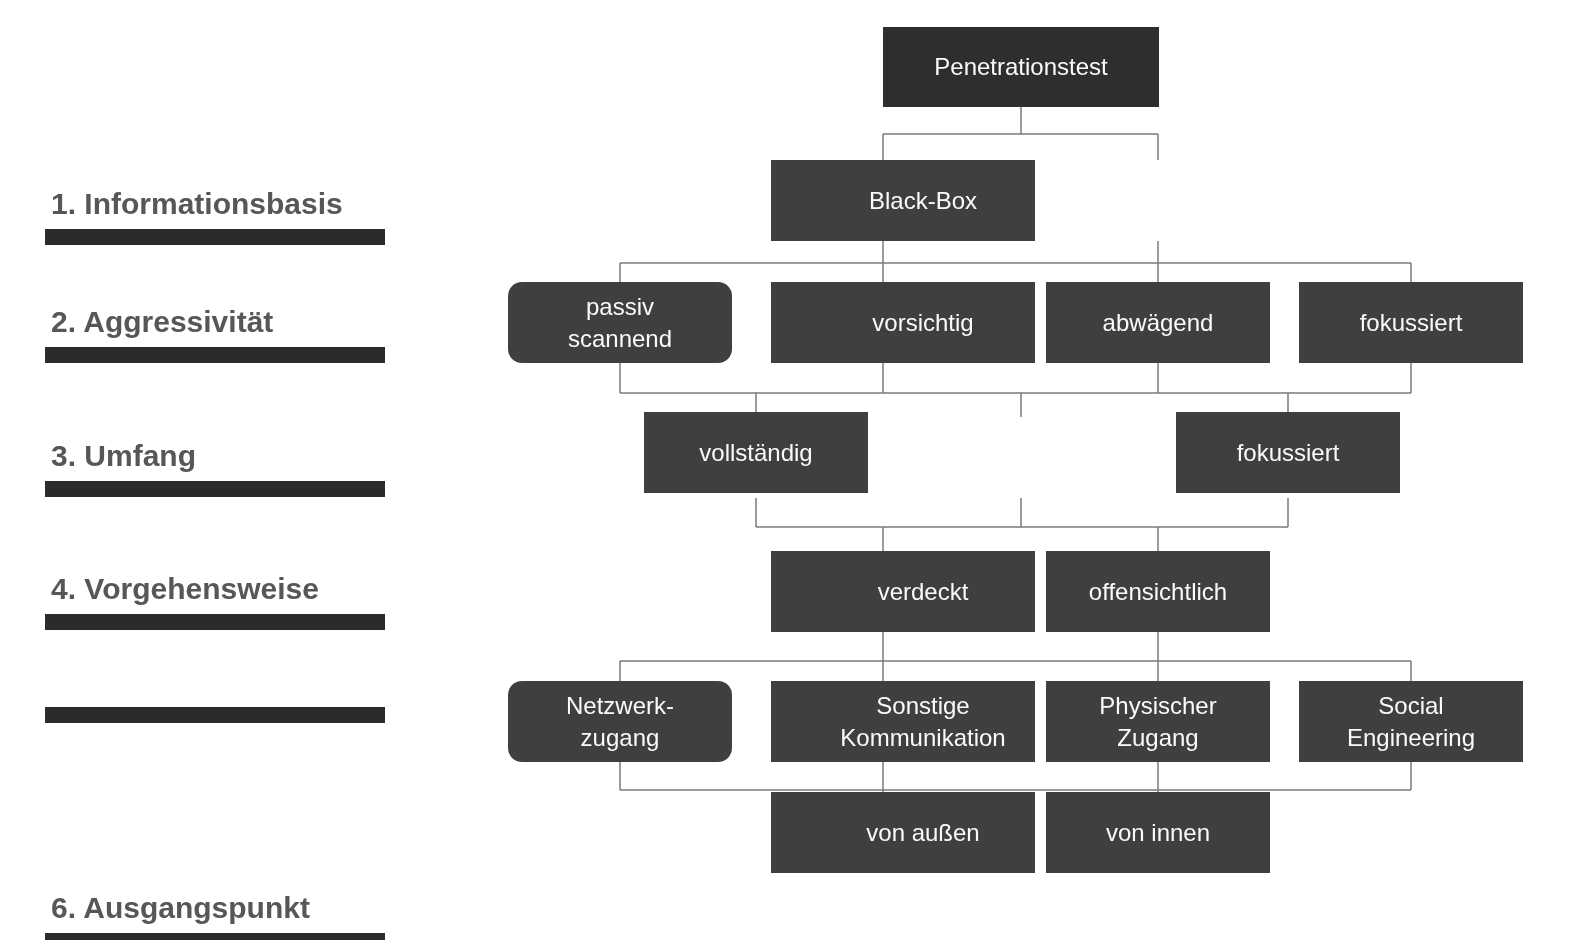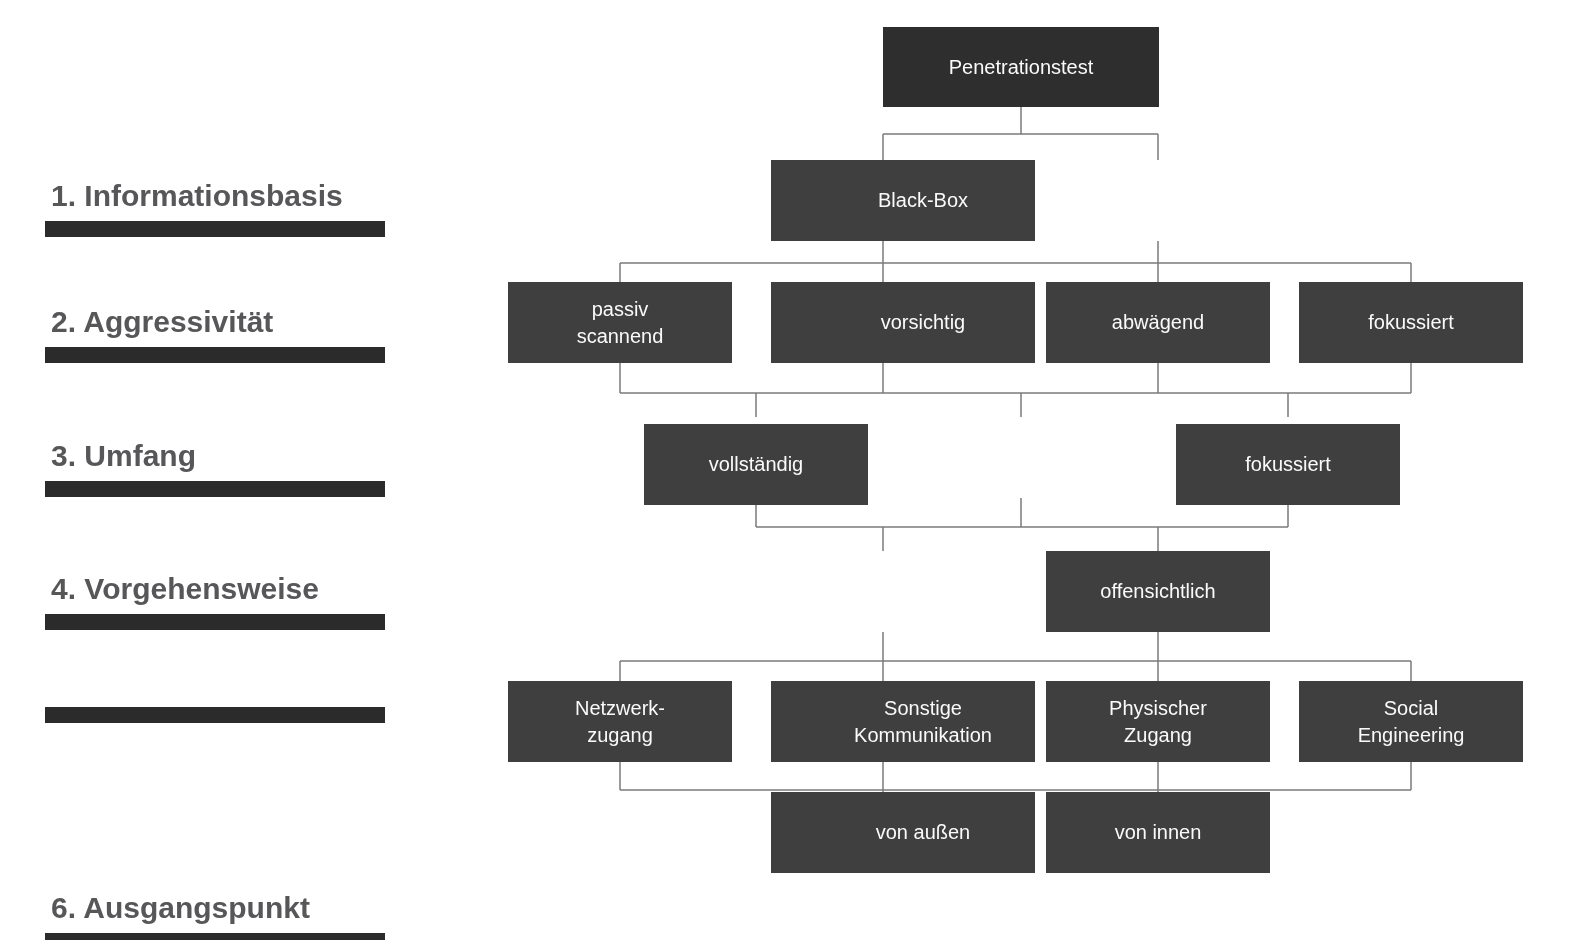--- a/index.html
+++ b/index.html
@@ -24,21 +24,21 @@
     color: #57575a;
     line-height: 40px;
     padding-left: 6px;
     white-space: nowrap;
   }
   .crit-bar {
     margin-top: 5px;
     height: 16px;
     background: #2b2b2b;
   }
-  .crit-1 { top: 176px; }
+  .crit-1 { top: 184px; }
   .crit-2 { top: 302px; }
   .crit-3 { top: 436px; }
   .crit-4 { top: 569px; }
   .crit-5 { top: 702px; }
   .crit-5 .crit-text { padding-left: 24px; }
   .crit-6 { top: 888px; }
 
   
   .wires {
     position: absolute;
@@ -51,40 +51,40 @@
     stroke-width: 1.5;
   }
 
   
   .node {
     position: absolute;
     width: 224px;
     height: 81px;
     background: #3f3f3f;
     color: #fafafa;
-    font-size: 20px;
+    font-size: 24px;
     line-height: 1.32;
     display: flex;
     align-items: center;
     justify-content: center;
     text-align: center;
     white-space: pre-line;
   }
   .root {
     left: 883px; top: 27px;
     width: 276px; height: 80px;
     background: #2e2e2e;
   }
   .r2 { top: 160px; }
   .r3 { top: 282px; }
-  .r4 { top: 424px; }
+  .r4 { top: 412px; }
   .r5 { top: 551px; }
   .r6 { top: 681px; }
   .r7 { top: 792px; }
-  .c1 { left: 508px; }
+  .c1 { left: 508px; border-radius: 14px; }
   .c2 { left: 771px; padding-left: 40px; }
   .c3 { left: 1046px; }
   .c4 { left: 1299px; }
   .m1 { left: 644px; }
   .m2 { left: 909px; }
   .m3 { left: 1176px; }
 </style>
 </head>
 <body>
 
@@ -129,20 +129,21 @@
 
   <div class="node r3 c1">passiv
 scannend</div>
   <div class="node r3 c2">vorsichtig</div>
   <div class="node r3 c3">abwägend</div>
   <div class="node r3 c4">fokussiert</div>
 
   <div class="node r4 m1">vollständig</div>
   <div class="node r4 m3">fokussiert</div>
 
+  <div class="node r5 c2">verdeckt</div>
   <div class="node r5 c3">offensichtlich</div>
 
   <div class="node r6 c2">Sonstige
 Kommunikation</div>
   <div class="node r6 c1">Netzwerk-
 zugang</div>
   <div class="node r6 c3">Physischer
 Zugang</div>
   <div class="node r6 c4">Social
 Engineering</div>

